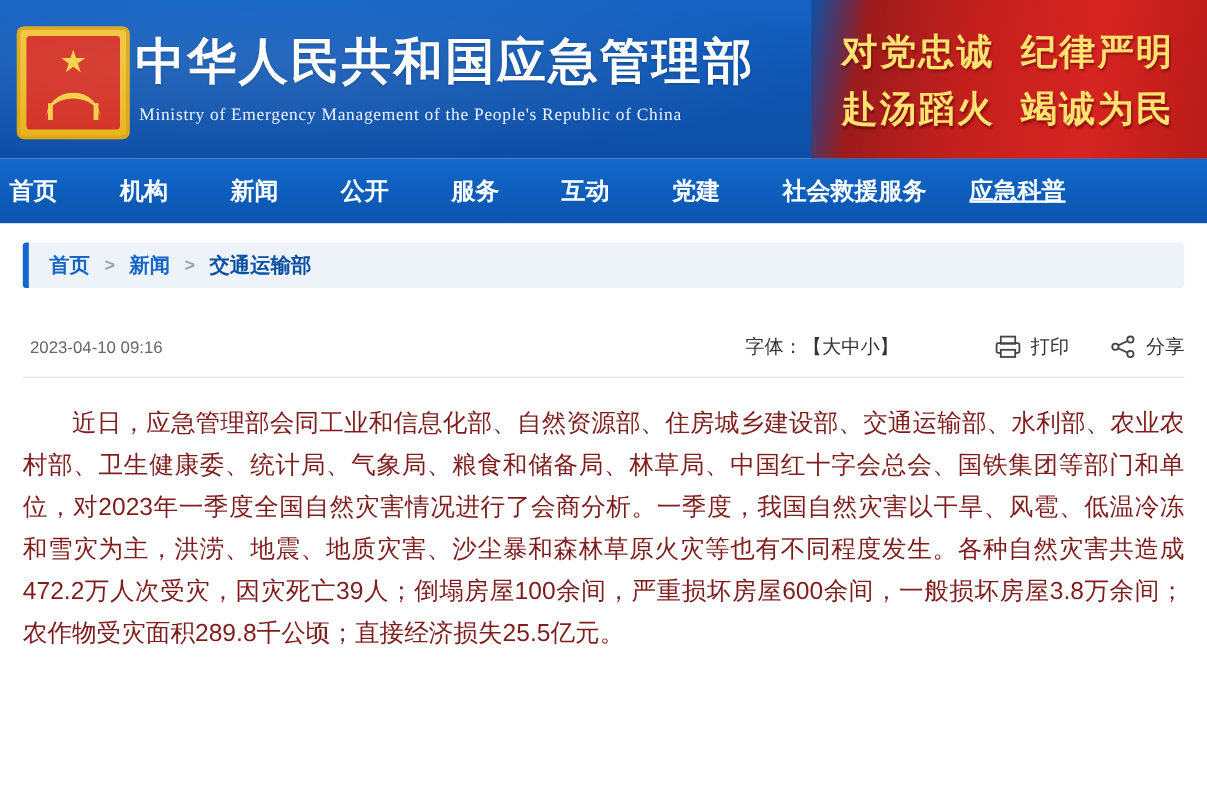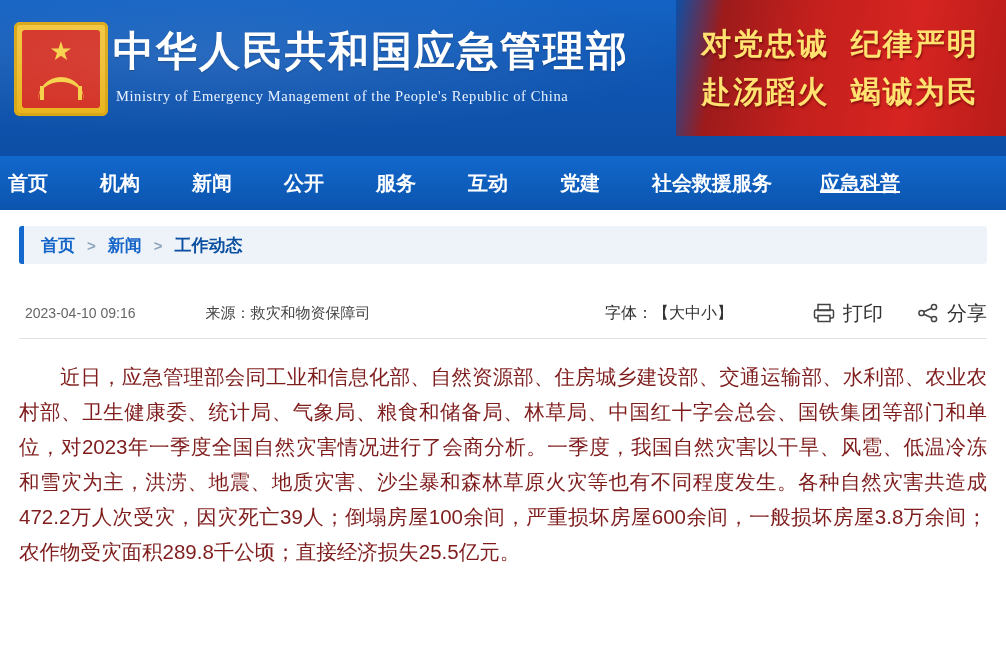--- a/index.html
+++ b/index.html
@@ -11,21 +11,21 @@
     height: 670px;
     overflow: hidden;
     font-family: "Liberation Sans", sans-serif;
     background: #ffffff;
   }
 
   
   .header {
     position: relative;
     width: 1006px;
-    height: 156px;
+    height: 132px;
     background: linear-gradient(180deg, #1463c4 0%, #0f56b3 45%, #0d4fa6 100%);
     overflow: hidden;
   }
   .header::after {
     content: "";
     position: absolute;
     left: 0; top: 0;
     width: 690px; height: 136px;
     background: radial-gradient(ellipse at 30% 40%, rgba(255,255,255,0.10), rgba(255,255,255,0) 70%);
     pointer-events: none;
@@ -206,21 +206,21 @@
     margin-right: 46px;
     white-space: nowrap;
     margin-left: 21px;
   }
   .tool {
     display: flex;
     align-items: center;
     gap: 8px;
     margin-left: 34px;
     color: #333333;
-    font-size: 20px;
+    font-size: 16px;
     cursor: pointer;
   }
   .tool svg { display: block; }
 
   .divider {
     margin-top: 12px;
     border-top: 1px solid #e2e2e2;
     width: 968px;
   }
 
@@ -263,37 +263,36 @@
 </div>
 
 <div class="nav" id="nav-bar">
     <div class="nav-item" style="margin-left: 8px; margin-right: 26px;">首页</div>
     <div class="nav-item" style="margin-left: 26px; margin-right: 26px;">机构</div>
     <div class="nav-item" style="margin-left: 26px; margin-right: 26px;">新闻</div>
     <div class="nav-item" style="margin-left: 26px; margin-right: 26px;">公开</div>
     <div class="nav-item" style="margin-left: 26px; margin-right: 26px;">服务</div>
     <div class="nav-item" style="margin-left: 26px; margin-right: 26px;">互动</div>
     <div class="nav-item" style="margin-left: 26px; margin-right: 26px;">党建</div>
-    <div class="nav-item" style="margin-left: 26px; margin-right: 22px;">社会救援服务</div>
+    <div class="nav-item" style="margin-left: 26px; margin-right: 10px;">社会救援服务</div>
     <div class="nav-item" style="margin-left: 26px; margin-right: 26px; text-decoration: underline;">应急科普</div>
   </div>
 
 <div class="breadcrumb-wrap" id="breadcrumb">
     <span class="crumb">首页</span>
     <span class="crumb-sep">&gt;</span>
     <span class="crumb">新闻</span>
     <span class="crumb-sep">&gt;</span>
-    <span class="crumb last">工作动态</span>
+    <span class="crumb last">交通运输部</span>
   </div>
 
 <div class="article">
 
   <div class="meta">
     <span class="date">2023-04-10 09:16</span>
-    <span class="source">来源：救灾和物资保障司</span>
 
     <div class="right">
       <span class="fontsize">字体：【大中小】</span>
 
       <span class="tool">
         <span>
           <svg width="22" height="20" viewBox="0 0 22 20">
             <rect x="5" y="1.5" width="12" height="6" fill="none" stroke="#444" stroke-width="1.5"></rect>
             <rect x="1.5" y="7" width="19" height="8" rx="1.5" fill="none" stroke="#444" stroke-width="1.5"></rect>
             <rect x="5" y="12.5" width="12" height="6" fill="#fff" stroke="#444" stroke-width="1.5"></rect>

